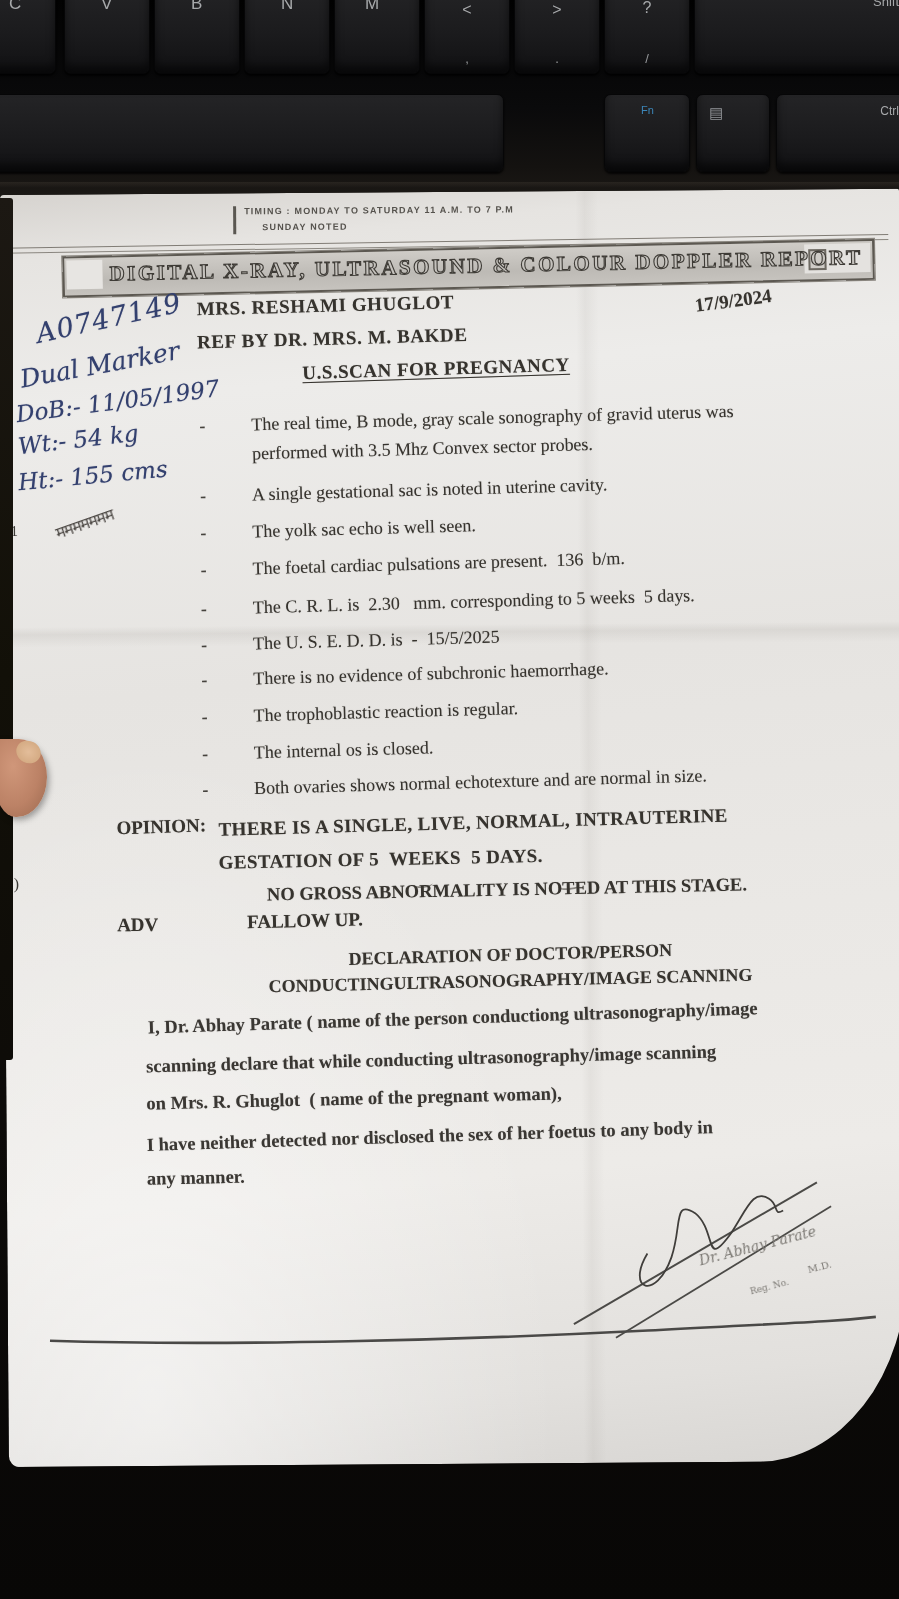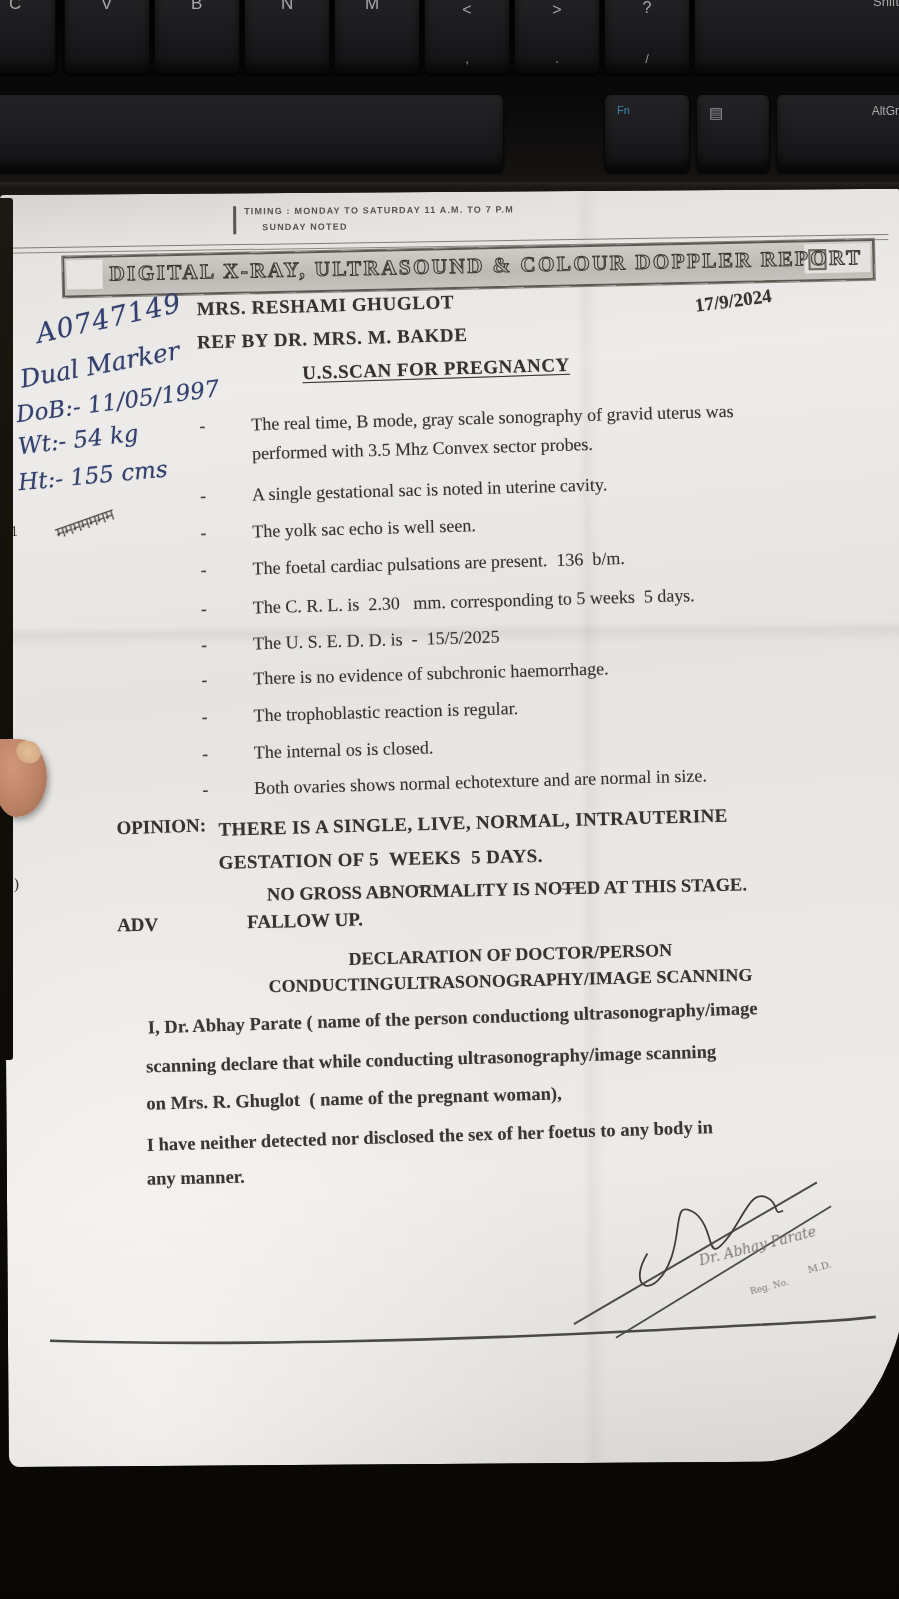--- a/index.html
+++ b/index.html
@@ -13,21 +13,21 @@
     background:linear-gradient(180deg,#020202 0%,#0a0a0b 55%,#141210 85%,#1b1815 100%);}
   .key{position:absolute;border-radius:7px;border:1px solid #060607;
     background:linear-gradient(180deg,#242426 0%,#1b1b1d 55%,#111113 100%);
     box-shadow:inset 0 -7px 9px rgba(0,0,0,.55), 0 2px 2px rgba(0,0,0,.8);
     color:#a7a9ab;font-family:"Liberation Sans",sans-serif;}
   .key .lab{position:absolute;top:9px;left:12px;font-size:17px;letter-spacing:.5px;}
   .key .lab-c{position:absolute;top:6px;left:0;right:0;text-align:center;font-size:16px;}
   .key .sub{position:absolute;bottom:7px;left:0;right:0;text-align:center;font-size:13px;color:#97999b;}
   .key .lab-r{position:absolute;top:9px;right:14px;font-size:13px;}
   .key .lab-s{position:absolute;top:9px;left:12px;font-size:11px;}
-  .fnblue{color:#3c86b8 !important;}
+  .fnblue{color:#3c86b8 !important;margin-left:24px;}
   .menu-glyph{position:absolute;top:9px;left:12px;font-size:15px;color:#94979a;}
   .kb-edge{position:absolute;left:0;top:182px;width:899px;height:6px;background:linear-gradient(180deg,rgba(90,80,70,.25),rgba(0,0,0,0));}
   
   .paper{position:absolute;left:0;top:195px;width:899px;height:1272px;
     transform:rotate(-.4deg);transform-origin:top left;
     border-radius:4px 2px 150px 10px / 4px 2px 190px 12px;
     background:
       radial-gradient(ellipse at 16% 94%, rgba(255,255,255,.5), rgba(255,255,255,0) 38%),
       linear-gradient(to bottom, rgba(110,104,96,0) 34%, rgba(110,104,96,.10) 34.6%, rgba(110,104,96,0) 35.6%),
       linear-gradient(to right, rgba(110,104,96,0) 64%, rgba(110,104,96,.07) 65%, rgba(110,104,96,0) 66.5%),
@@ -97,21 +97,21 @@
     </div>
 
   <div class="key" style="left:-44px;top:94px;width:546px;height:76px"></div>
   <div class="key" style="left:604px;top:94px;width:84px;height:76px">
       <span class="lab-s fnblue">Fn</span>
     </div>
   <div class="key" style="left:696px;top:94px;width:72px;height:76px">
       <span class="menu-glyph">▤</span>
     </div>
   <div class="key" style="left:776px;top:94px;width:136px;height:76px">
-      <span class="lab-r" style="font-size:12px">AltGr</span>
+      <span class="lab-r" style="font-size:12px">Ctrl</span>
     </div>
   <div class="kb-edge"></div>
 </div>
 
 <div class="paper">
 
   <div style="left:233px;top:13px;width:2.5px;height:28px;background:#5a5751"></div>
   <div class="timing" style="left:244px;top:13px">TIMING : MONDAY TO SATURDAY 11 A.M. TO 7 P.M</div>
   <div class="timing" style="left:262px;top:29px">SUNDAY NOTED</div>
 

